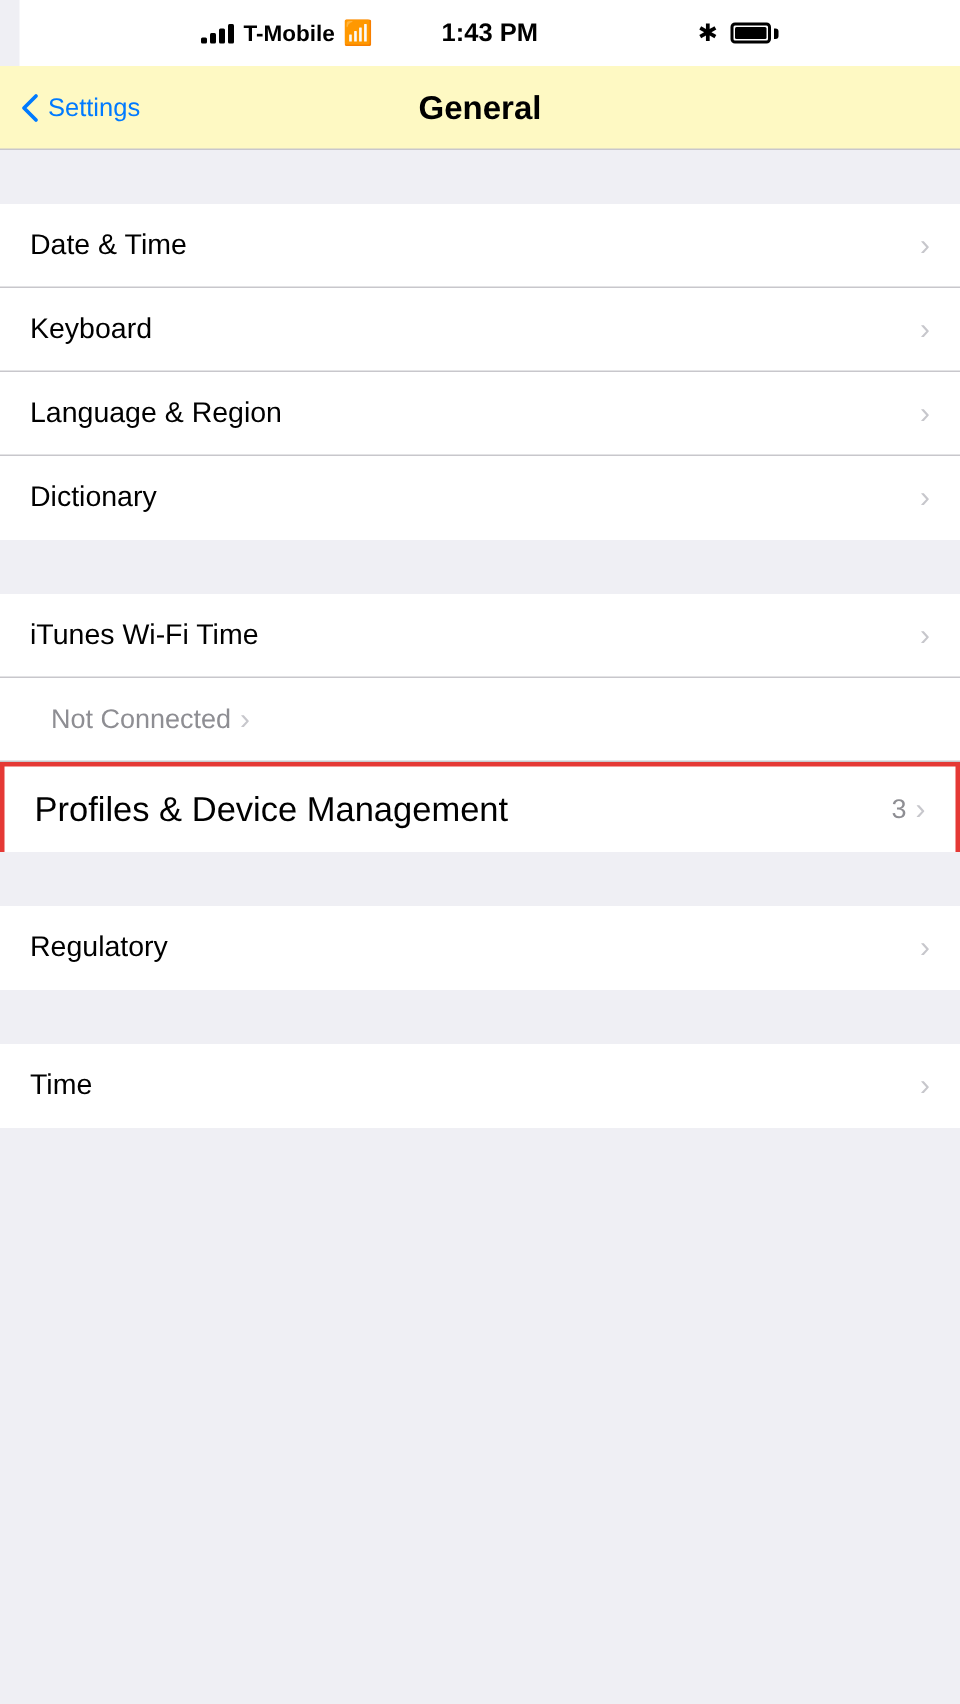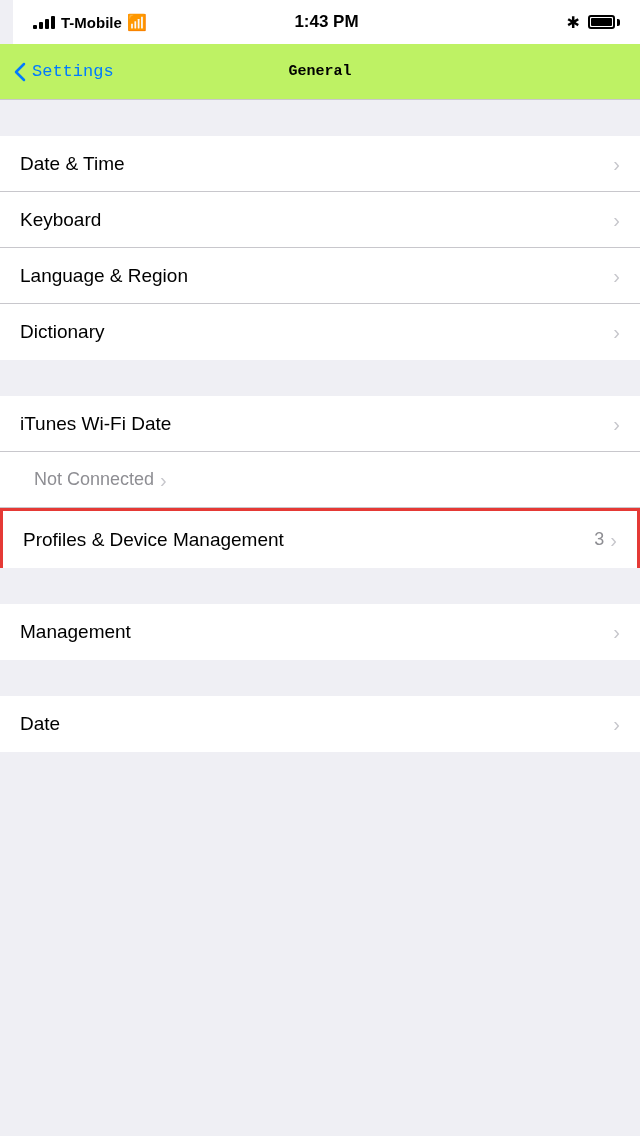--- a/index.html
+++ b/index.html
@@ -12,21 +12,21 @@
       font-family: -apple-system, 'Helvetica Neue', Helvetica, Arial, sans-serif;
       overflow-x: hidden;
     }
 
     
     .status-bar {
       height: 44px;
       background: #fff;
       display: flex;
       align-items: center;
-      justify-content: space-between;
+      justify-content: center;
       padding: 0 20px;
       font-size: 15px;
       font-weight: 600;
       margin-left: 13px;
     }
 
     .status-left {
       display: flex;
       align-items: center;
       gap: 6px;
@@ -86,46 +86,45 @@
     .battery-tip {
       width: 3px;
       height: 7px;
       background: #000;
       border-radius: 0 2px 2px 0;
     }
 
     
     .nav-bar {
       height: 56px;
-      background: #bef264;
+      background: #fef9c3;
       border-bottom: 1px solid #c8c7cc;
       display: flex;
       align-items: center;
       justify-content: center;
       position: relative;
-      font-family: Liberation Mono, monospace;
     }
 
     .nav-back {
       position: absolute;
       left: 14px;
       display: flex;
       align-items: center;
       color: #007aff;
       font-size: 17px;
       cursor: pointer;
       gap: 4px;
     }
 
     .nav-back svg {
       margin-right: 2px;
     }
 
     .nav-title {
-      font-size: 15px;
+      font-size: 22px;
       font-weight: 700;
       color: #000;
     }
 
     .group-spacer {
       height: 36px;
       background: #efeff4;
     }
 
     .settings-list {
@@ -181,21 +180,21 @@
     
     .highlighted-row {
       border: 3px solid #e53935;
       border-left: 3px solid #e53935;
       margin: 0;
       height: 60px;
       background: #fff;
     }
 
     .highlighted-row .row-label {
-      font-size: 19px;
+      font-size: 23px;
     }
 
     
     .vpn-row .row-value {
       color: #8e8e93;
     }
   </style>
 </head>
 <body>
 
@@ -265,21 +264,21 @@
     <div class="row-right">
       <span class="chevron">›</span>
     </div>
   </div>
 </div>
 
 <div class="group-spacer"></div>
 <div class="settings-list">
   <div class="settings-row">
     <div class="row-left">
-      <span class="row-label">iTunes Wi-Fi Date</span>
+      <span class="row-label">iTunes Wi-Fi Time</span>
     </div>
     <div class="row-right">
       <span class="chevron">›</span>
     </div>
   </div>
   <div class="settings-row vpn-row">
     <div class="row-right">
       <span class="row-value">Not Connected</span>
       <span class="chevron">›</span>
     </div>
@@ -293,33 +292,33 @@
       <span class="row-value">3</span>
       <span class="chevron">›</span>
     </div>
   </div>
 </div>
 
 <div class="group-spacer"></div>
 <div class="settings-list">
   <div class="settings-row" style="border-bottom:none;">
     <div class="row-left">
-      <span class="row-label">Management</span>
+      <span class="row-label">Regulatory</span>
     </div>
     <div class="row-right">
       <span class="chevron">›</span>
     </div>
   </div>
 </div>
 
 <div class="group-spacer"></div>
 <div class="settings-list">
   <div class="settings-row" style="border-bottom:none;">
     <div class="row-left">
-      <span class="row-label">Date</span>
+      <span class="row-label">Time</span>
     </div>
     <div class="row-right">
       <span class="chevron">›</span>
     </div>
   </div>
 </div>
 
 <div class="group-spacer"></div>
 
 </body></html>

